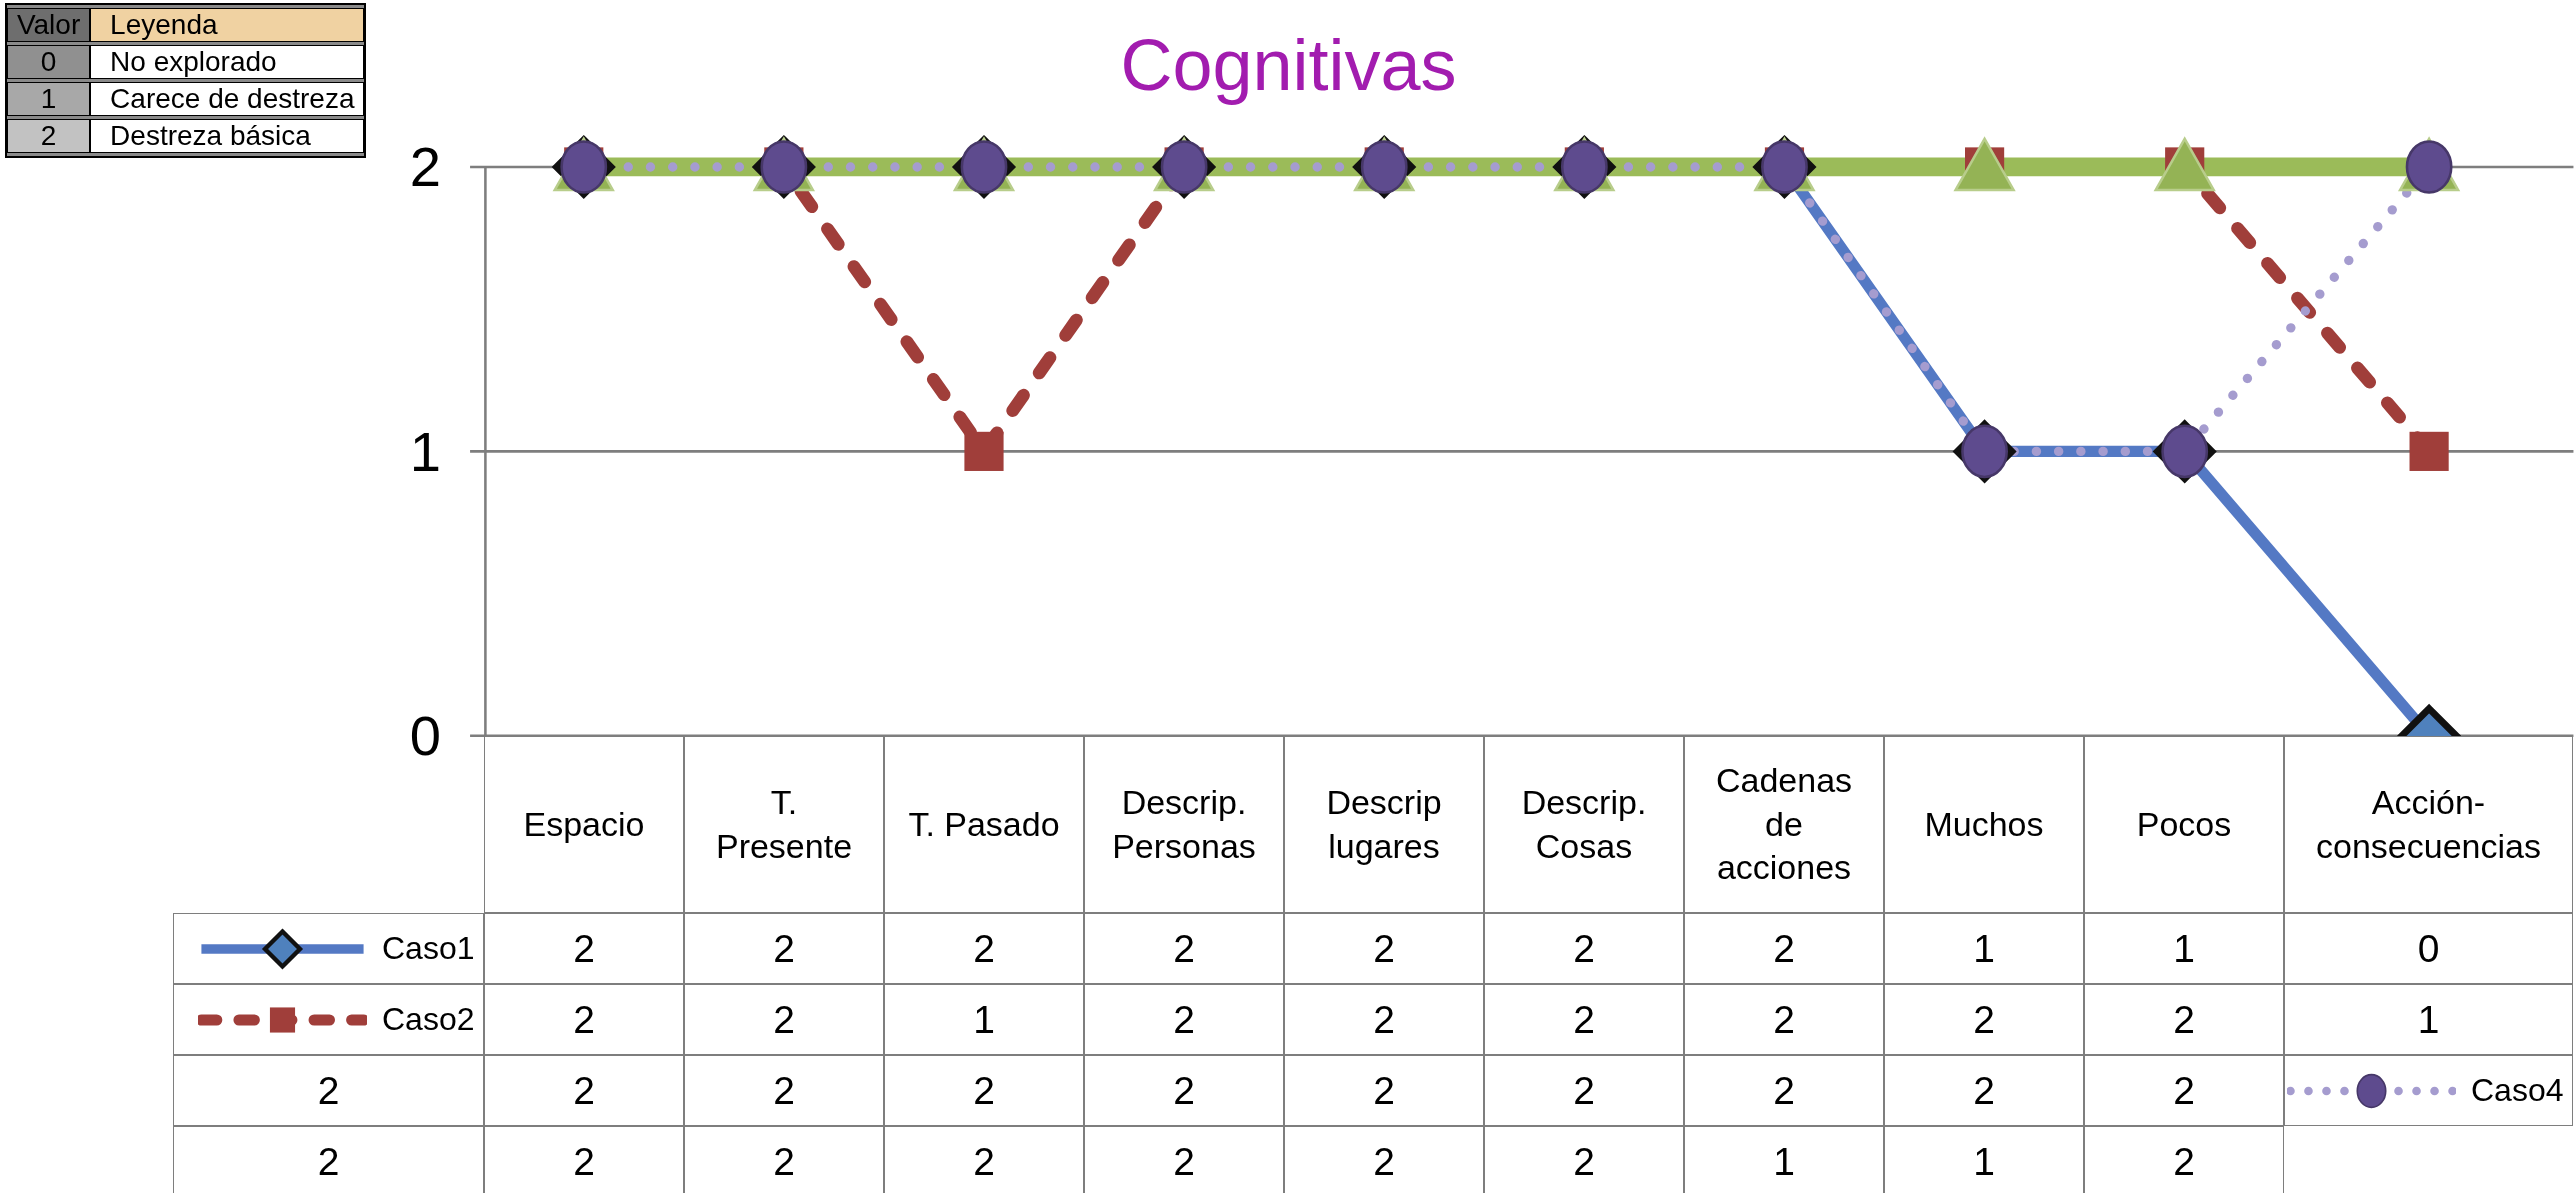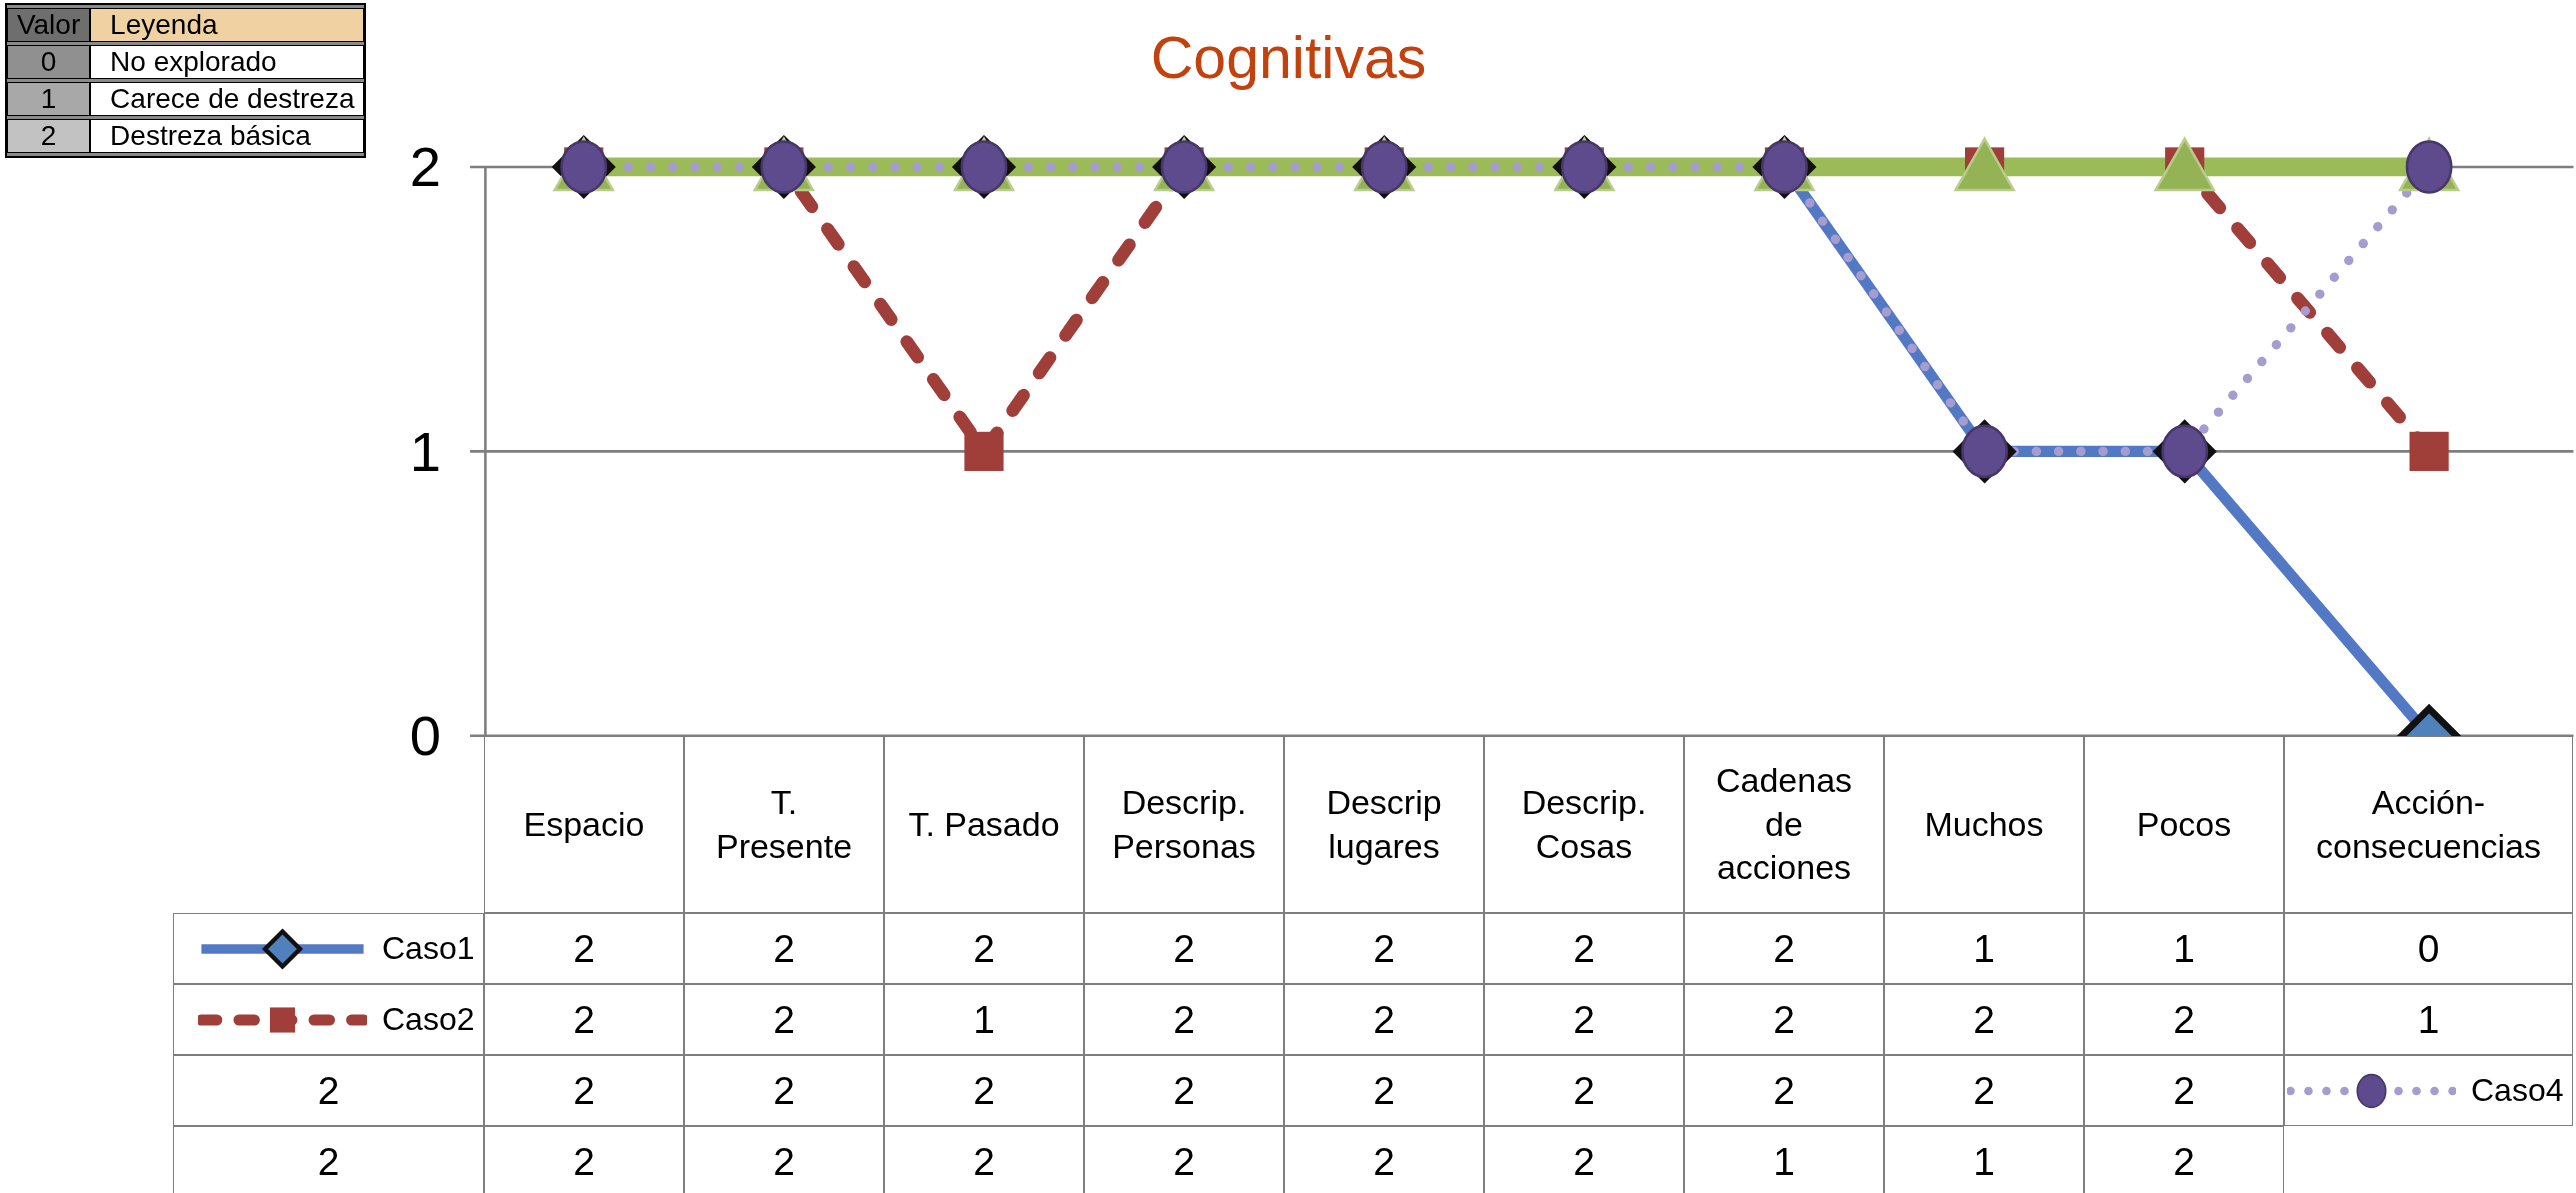--- a/index.html
+++ b/index.html
@@ -14,21 +14,21 @@
   .valor-table .vcol { width:83px; text-align:center; }
   .valor-table .lcol { width:274px; text-align:left; padding-left:19px; background:#fff; }
   .vh { background:#6e6e6e; }
   .lh { background:#f0d2a2 !important; }
   .v0 { background:#909090; }
   .v1 { background:#a8a8a8; }
   .v2 { background:#c2c2c2; }
 
   
   .chart-title { position:absolute; left:1033px; top:24px; width:511px;
-                 text-align:center; font-size:59px; color:#c2410c; }
+                 text-align:center; font-size:72px; color:#a21caf; }
 
   
   #chart { position:absolute; left:0; top:0; width:2576px; height:1194px; }
 
   
   #matrix { position:absolute; left:173px; top:736px; display:grid;
             grid-template-columns:311px repeat(9,200px) 289px;
             grid-template-rows:177px repeat(4,71px); }
   .mcell { border:1.7px solid #7e7e7e; background:#fff; display:flex;
            align-items:center; justify-content:center; text-align:center; }

